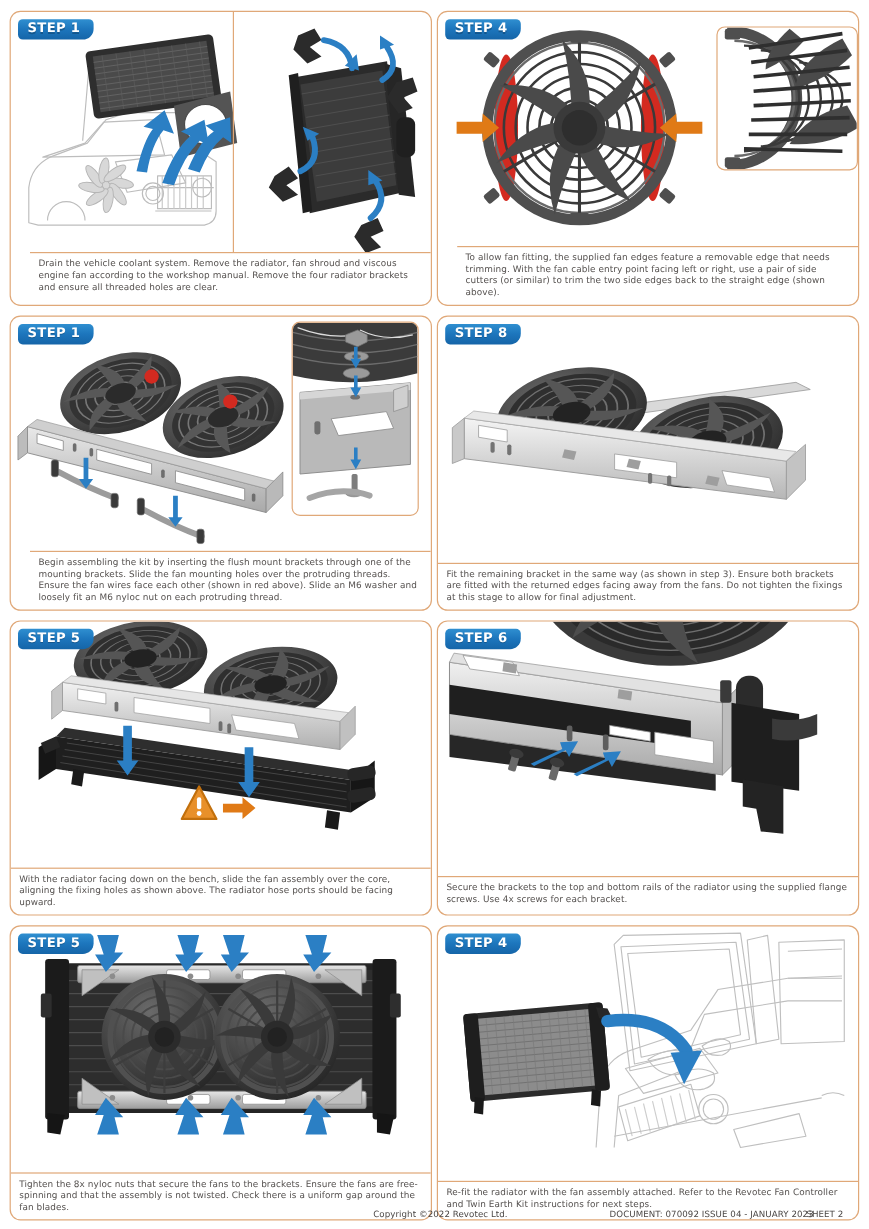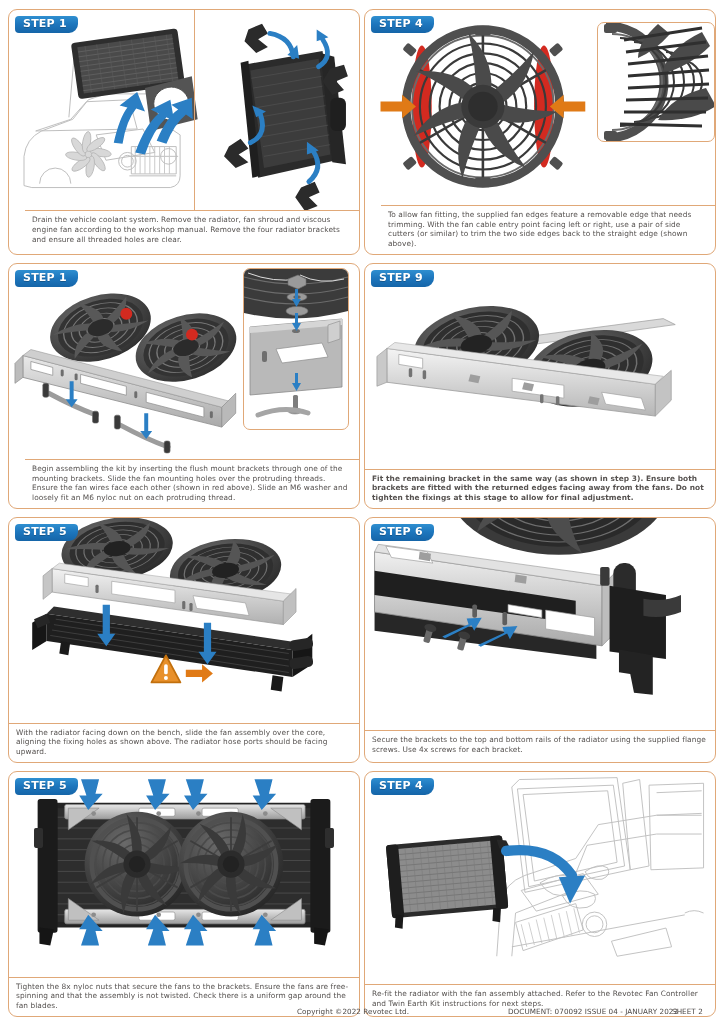--- a/index.html
+++ b/index.html
@@ -50,21 +50,21 @@
   }
   .panel-caption {
     border-top: 1.2px solid #e0a878;
     padding: 4px 7px 5px 7px;
     font-size: 7.4px;
     line-height: 1.32;
     color: #55514f;
     letter-spacing: 0.01em;
   }
   .cap-h5 { min-height: 34px; margin-left: 16px; }
-  .cap-h4 { min-height: 27px; font-weight: bold; }
+  .cap-h4 { min-height: 27px; }
   .cap-h3 { min-height: 22px; margin-top: 24px; }
 
   
   .step-badge {
     position: absolute;
     top: 6px;
     left: 6px;
     z-index: 40;
     padding: 2px 11px 3px 8px;
     border-radius: 4px 4px 9px 4px;
@@ -99,21 +99,21 @@
     position: absolute;
     left: 0; right: 0;
     bottom: 5px;
     height: 16px;
     display: flex;
     align-items: center;
     font-size: 7.2px;
     color: #4b4745;
     letter-spacing: .01em;
   }
-  .footer .copy { position: absolute; left: 297px; }
+  .footer .copy { position: absolute; left: 311px; }
   .footer .doc  { position: absolute; left: 508px; }
   .footer .sheet-no { position: absolute; left: 672px; }
 </style>
 </head>
 <body>
 
 <div class="sheet">
   <div class="grid">
 
     <div class="panel">
@@ -463,21 +463,21 @@
               <path d="M51 104 L54 104 L54 114 L57 114 L52.5 122 L48 114 L51 114 Z"></path>
             </g>
           </svg>
         </div>
       </div>
       <div class="panel-caption cap-h5">Begin assembling the kit by inserting the flush mount brackets through one of the mounting brackets. Slide the fan mounting holes over the protruding threads. Ensure the fan wires face each other (shown in red above). Slide an M6 washer and loosely fit an M6 nyloc nut on each protruding thread.</div>
     </div>
 
     <div class="panel">
       <div class="panel-art">
-        <div class="step-badge">STEP 9</div>
+        <div class="step-badge">STEP 8</div>
         <svg class="art-svg" viewBox="0 0 352 200">
           <defs>
             <radialGradient id="fanbody4" cx="0.4" cy="0.3" r="0.8">
               <stop offset="0" stop-color="#6e6e6e"></stop>
                 <stop offset="1" stop-color="#262626"></stop>
             </radialGradient>
             <linearGradient id="g4bk" x1="0" y1="0" x2="0" y2="1">
               <stop offset="0" stop-color="#f4f4f4"></stop>
                 <stop offset="1" stop-color="#b6b6b6"></stop>
             </linearGradient>

